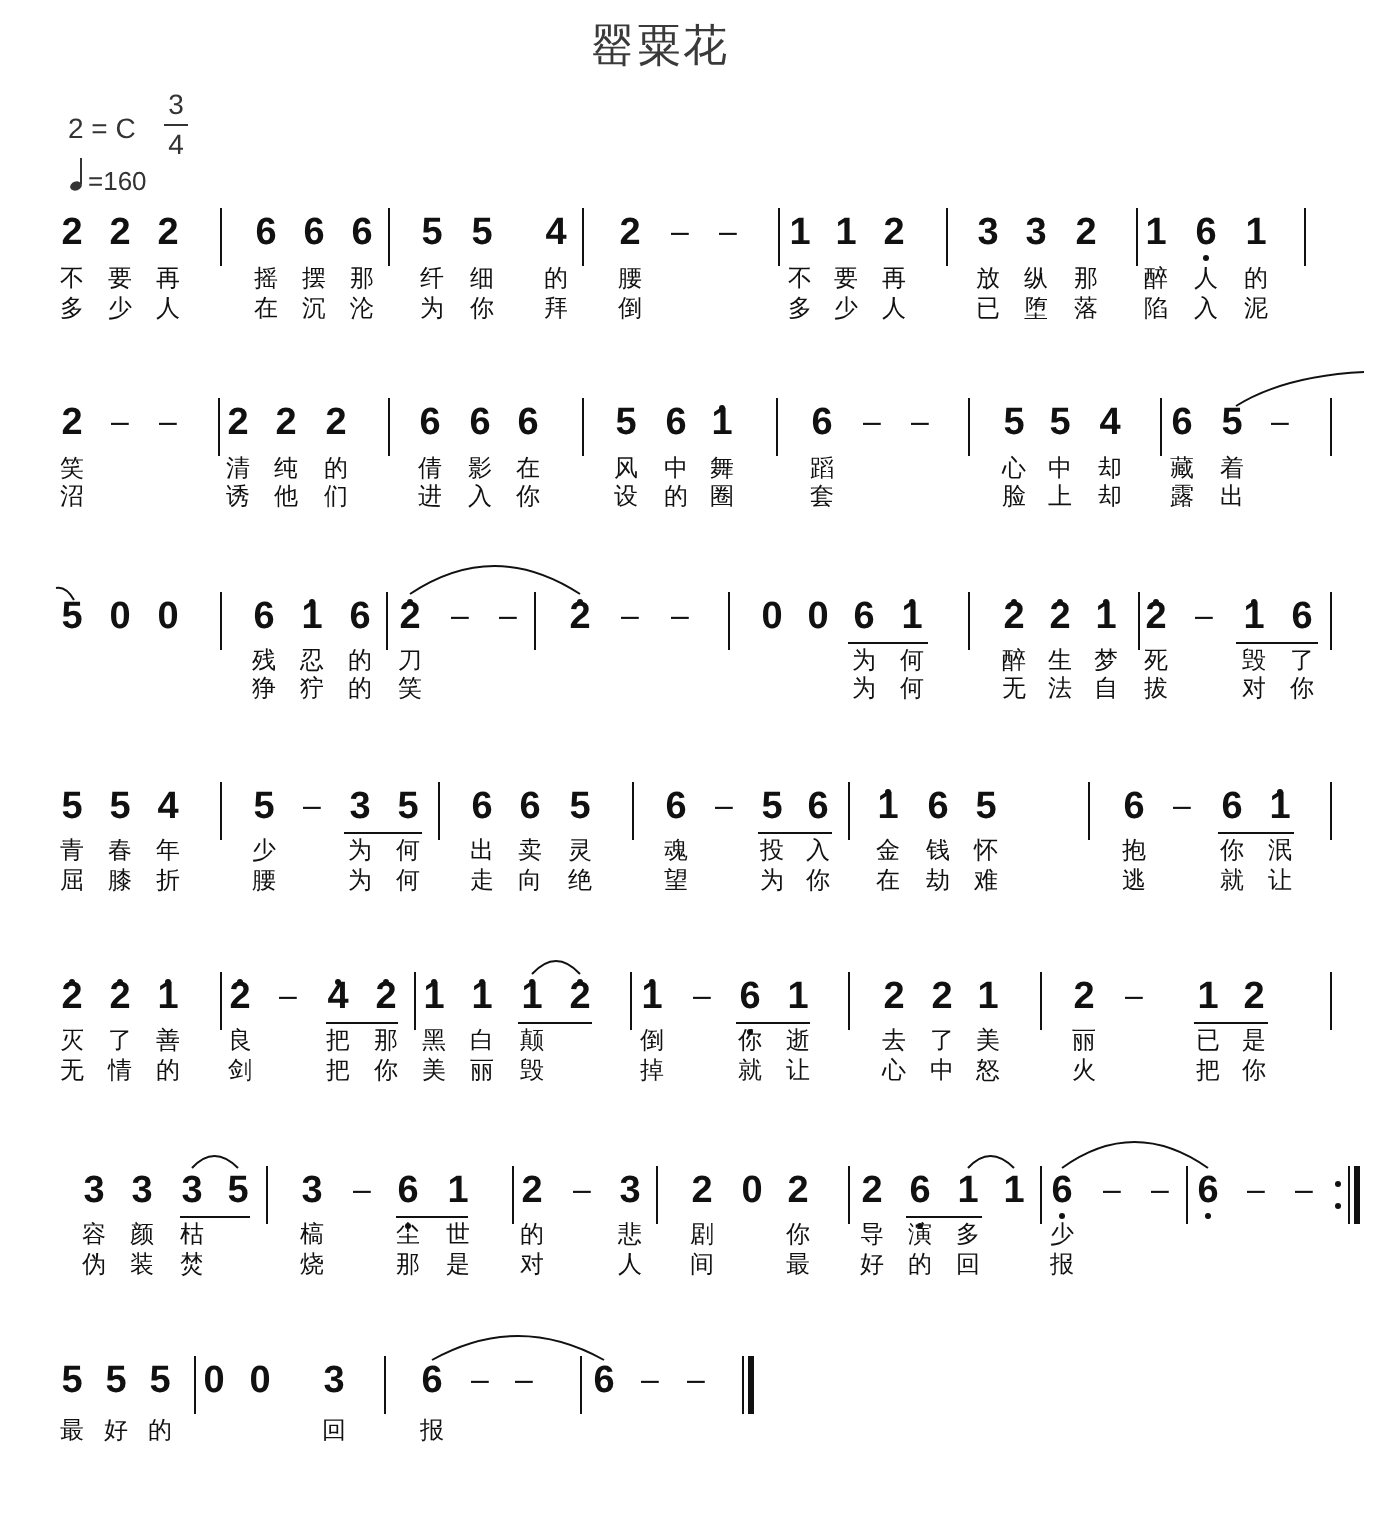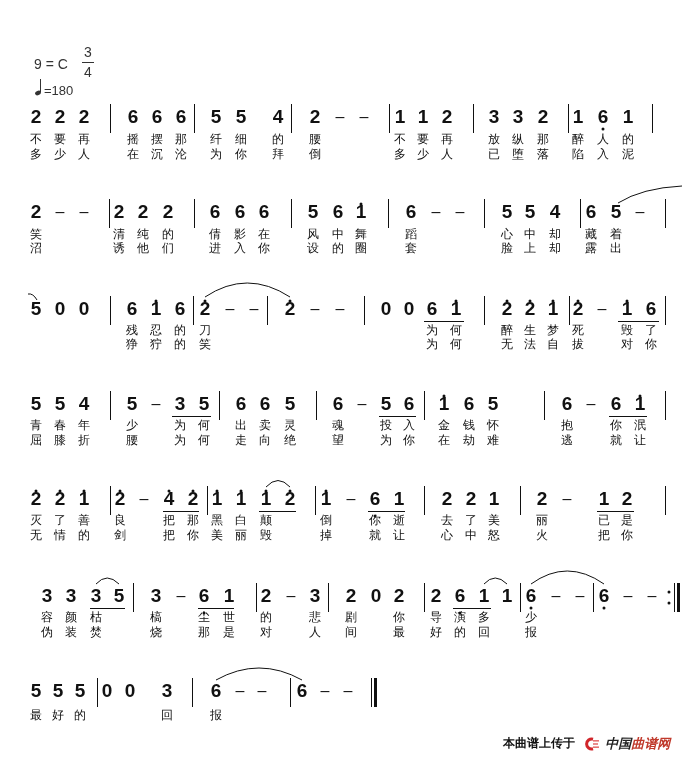--- a/index.html
+++ b/index.html
@@ -26,33 +26,34 @@
     .footer .up { font:bold 12px/16px "DejaVu Sans", sans-serif; color:#111; vertical-align:middle; }
     .footer .logo { display:inline-block; vertical-align:middle; margin-left:4px; }
     .footer .logo svg { vertical-align:middle; }
     .footer .l1 { font:italic bold 13px/16px "DejaVu Sans", sans-serif; color:#222; vertical-align:middle; }
     .footer .l2 { font:italic bold 13px/16px "DejaVu Sans", sans-serif; color:#c0392b; vertical-align:middle; }
   </style>
 </head>
 <body>
 
 <div id="page">
+  <div class="title">罂粟花</div>
 
-  <div class="key">9 = C</div>
+  <div class="key">2 = C</div>
   <div class="tsig">
     <span>3</span>
     <span class="line"></span>
     <span>4</span>
   </div>
   <div class="tempo">
     <svg class="qnote" width="10" height="18" viewBox="0 0 10 18">
       <line x1="6.5" y1="1" x2="6.5" y2="14" stroke="#333" stroke-width="1"></line>
       <ellipse cx="4" cy="15" rx="3" ry="2.2" fill="#333" transform="rotate(-20 4 15)"></ellipse>
     </svg>
-    <span class="val">=180</span>
+    <span class="val">=160</span>
   </div>
 
 
   <div id="score">
       <span class="note" style="left: 36px; top: 106px;">2</span>
       <span class="lyric" style="left: 36px; top: 132px;">不</span>
       <span class="lyric" style="left: 36px; top: 147px;">多</span>
       <span class="note" style="left: 60px; top: 106px;">2</span>
       <span class="lyric" style="left: 60px; top: 132px;">要</span>
       <span class="lyric" style="left: 60px; top: 147px;">少</span>
@@ -487,25 +488,13 @@
       <path d="M 618 203 Q 642 188 682 186" fill="none" stroke="#111" stroke-width="1"></path>
       <path d="M 28 294 Q 33 293 37 300" fill="none" stroke="#111" stroke-width="1"></path>
       <path d="M 205 297 Q 247 269 290 297" fill="none" stroke="#111" stroke-width="1"></path>
       <path d="M 266 487 Q 278 474 290 487" fill="none" stroke="#111" stroke-width="1"></path>
       <path d="M 96 584 Q 107 572 119 584" fill="none" stroke="#111" stroke-width="1"></path>
       <path d="M 484 584 Q 495 572 507 584" fill="none" stroke="#111" stroke-width="1"></path>
       <path d="M 531 584 Q 567 558 604 584" fill="none" stroke="#111" stroke-width="1"></path>
       <path d="M 216 680 Q 259 656 302 680" fill="none" stroke="#111" stroke-width="1"></path>
     </svg>
 
-  <div class="footer">
-    <span class="up">本曲谱上传于</span>
-    <span class="logo">
-      <svg width="16" height="14" viewBox="0 0 16 14">
-        <path d="M9 2.2 A5 5 0 1 0 9 11.8" fill="none" stroke="#d1262b" stroke-width="3"></path>
-        <rect x="9" y="3" width="6" height="1.6" fill="#e57373"></rect>
-        <rect x="9" y="6.2" width="5" height="1.6" fill="#e57373"></rect>
-        <rect x="9" y="9.4" width="6" height="1.6" fill="#e57373"></rect>
-      </svg>
-      <span class="l1">中国</span><span class="l2">曲谱网</span>
-    </span>
-  </div>
 </div>
 
 </body></html>

